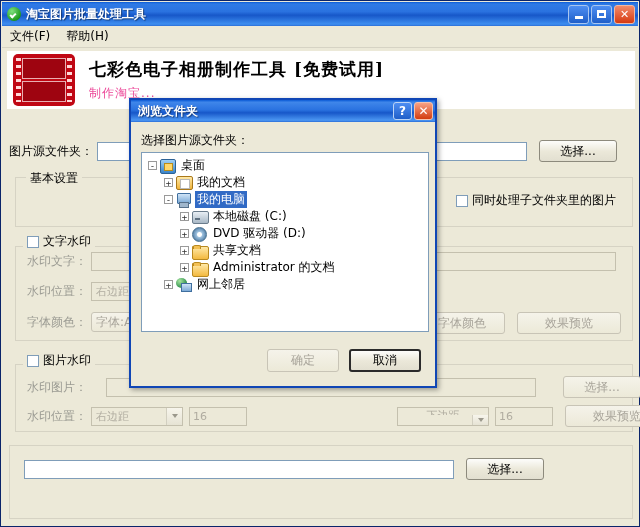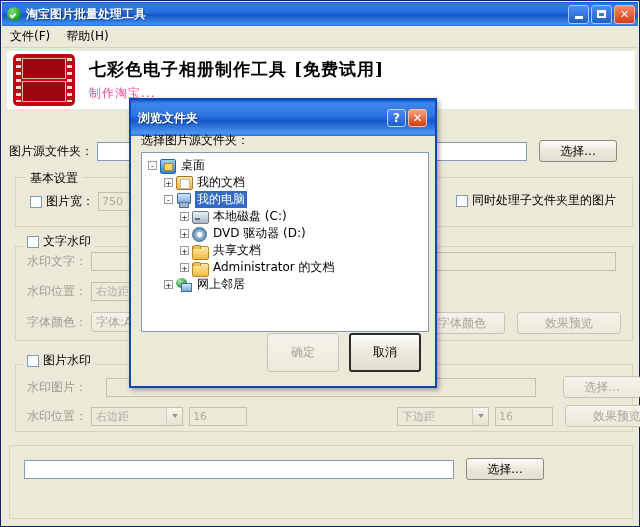--- a/index.html
+++ b/index.html
@@ -145,24 +145,24 @@
     position:absolute;left:8px;top:444px;width:624px;height:74px;
     border:1px solid #d6d3c4;box-sizing:border-box;background:#ece9d8;
   }
   
   .dialog{
     position:absolute;left:128px;top:97px;width:308px;height:290px;
     border:2px solid #1046b5;box-sizing:border-box;background:#ece9d8;
     box-shadow:2px 2px 5px rgba(0,0,0,.35);
   }
   .dlg-title{
-    height:36px;
+    height:22px;
     background:linear-gradient(to bottom,#0a5ad6 0%,#3f86ea 10%,#2a72e0 45%,#1757c9 58%,#4b96f2 92%,#2b6fd8 100%);
     display:flex;align-items:center;
-    padding:0 8px 0 7px;box-sizing:border-box;
+    padding:0 2px 0 7px;box-sizing:border-box;
   }
   .dlg-title-text{
     color:#fff;font-size:12px;font-weight:bold;
     text-shadow:1px 1px 1px rgba(0,0,0,.45);
   }
   .dlg-btns{margin-left:auto;display:flex;gap:2px;}
   .dbtn{
     width:19px;height:18px;border:1px solid #bcd4f5;border-radius:3px;
     box-sizing:border-box;display:flex;align-items:center;justify-content:center;
     color:#fff;font-size:12px;font-weight:bold;line-height:1;
@@ -198,21 +198,21 @@
   .ic-mypc:after{content:"";position:absolute;left:3px;top:9px;width:8px;height:4px;background:#9fb6cc;border:1px solid #56708a;}
   .ic-disk{width:15px;height:11px;background:linear-gradient(to bottom,#e8eef4,#a8b8c6);border:1px solid #6a7c8c;border-radius:2px;}
   .ic-disk:after{content:"";position:absolute;left:2px;top:6px;width:5px;height:2px;background:#5d6f80;}
   .ic-dvd{width:13px;height:13px;border-radius:50%;background:radial-gradient(circle at 50% 50%,#fff 0 2px,#9fc2de 3px,#5e89b0 70%,#3f6388);border:1px solid #47708f;}
   .ic-folder{width:15px;height:12px;background:linear-gradient(to bottom,#ffe9a8,#f3b93f);border:1px solid #b9891f;border-radius:0 2px 2px 2px;}
   .ic-folder:before{content:"";position:absolute;left:0;top:-2px;width:6px;height:3px;background:#f3c054;border:1px solid #b9891f;border-bottom:none;border-radius:2px 2px 0 0;}
   .ic-net{width:15px;height:13px;}
   .ic-net:before{content:"";position:absolute;left:0;top:0;width:11px;height:10px;border-radius:50%;background:radial-gradient(circle at 35% 30%,#a9e6a0,#2f8f4d 70%,#1d5f33);}
   .ic-net:after{content:"";position:absolute;left:5px;top:5px;width:9px;height:7px;background:linear-gradient(to bottom,#cfe4f7,#7ba9d6);border:1px solid #3f6f9f;}
   .dlg-footer{position:absolute;left:0;right:0;bottom:14px;display:flex;justify-content:flex-end;padding-right:14px;gap:10px;}
-  .dlg-footer .btn{width:72px;height:39px;}
+  .dlg-footer .btn{width:72px;height:23px;}
 </style>
 </head>
 <body>
 
 <div class="app-window">
 
   <div class="titlebar">
     <div class="title-ico"></div>
     <span class="title-text">淘宝图片批量处理工具</span>
     <div class="title-btns">
@@ -243,25 +243,20 @@
   </div>
 
   <div class="row-src">
     <span class="lbl">图片源文件夹：</span>
     <div class="tbox" style="width:430px;margin-left:4px;"></div>
     <div class="btn" style="width:78px;margin-left:12px;">选择...</div>
   </div>
 
   <div class="group" style="left:14px;top:176px;width:618px;height:50px;">
     <span class="group-title">基本设置</span>
-    <div style="position:absolute;left:14px;top:14px;display:flex;align-items:center;gap:4px;">
-      <span class="cbx"></span>
-      <span class="lbl">图片宽：</span>
-      <span class="tbox dim" style="width:58px;">750</span>
-    </div>
     <div style="position:absolute;left:440px;top:14px;display:flex;align-items:center;gap:4px;">
       <span class="cbx"></span>
       <span class="lbl">同时处理子文件夹里的图片</span>
     </div>
   </div>
 
   <div class="group" style="left:14px;top:245px;width:618px;height:95px;"></div>
   <div style="position:absolute;left:22px;top:232px;display:flex;align-items:center;gap:4px;background:#ece9d8;padding:0 4px;">
     <span class="cbx"></span>
     <span class="lbl">文字水印</span>
@@ -311,21 +306,21 @@
 
   <div style="position:absolute;left:26px;top:404px;display:flex;align-items:center;">
     <span class="lbl dim">水印位置：</span>
     <span class="combo" style="width:92px;margin-left:4px;">
       <span class="cval">右边距</span>
       <span class="carrow">
           <span class="caret"></span>
         </span>
     </span>
     <span class="tbox dim" style="width:58px;margin-left:6px;">16</span>
-    <span class="combo" style="width:92px;margin-left:150px;">
+    <span class="combo" style="width:92px;margin-left:150px;flex-direction:column;">
       <span class="cval">下边距</span>
       <span class="carrow">
           <span class="caret"></span>
         </span>
     </span>
     <span class="tbox dim" style="width:58px;margin-left:6px;">16</span>
     <span class="btn dim" style="width:104px;margin-left:12px;">效果预览</span>
   </div>
 
   <div class="bottom-panel">

